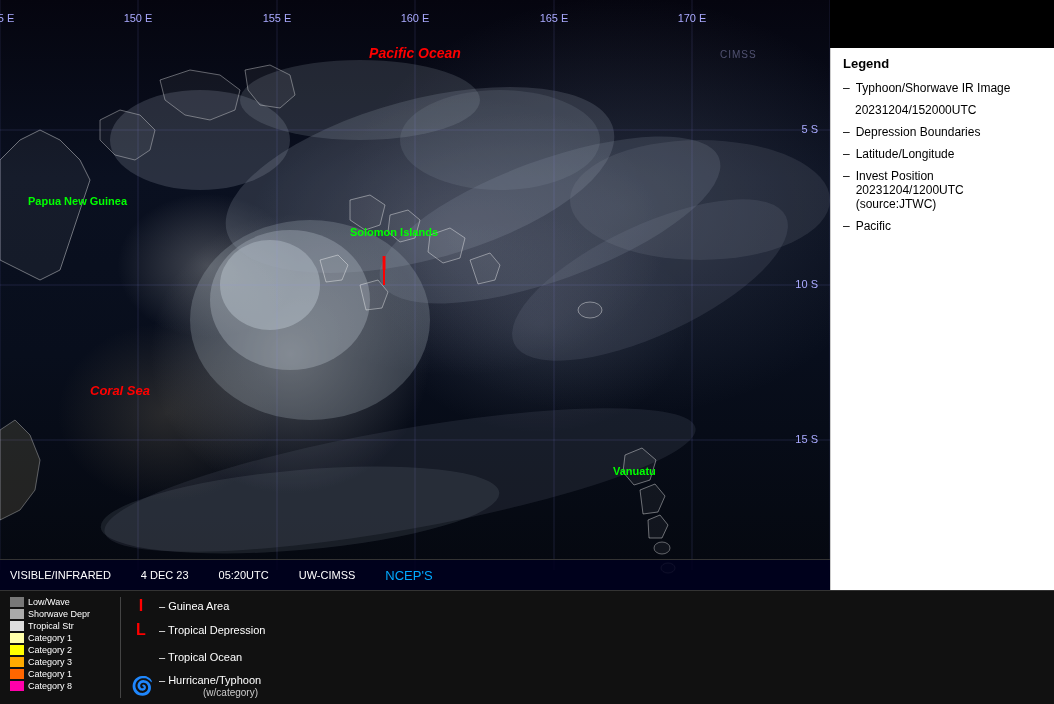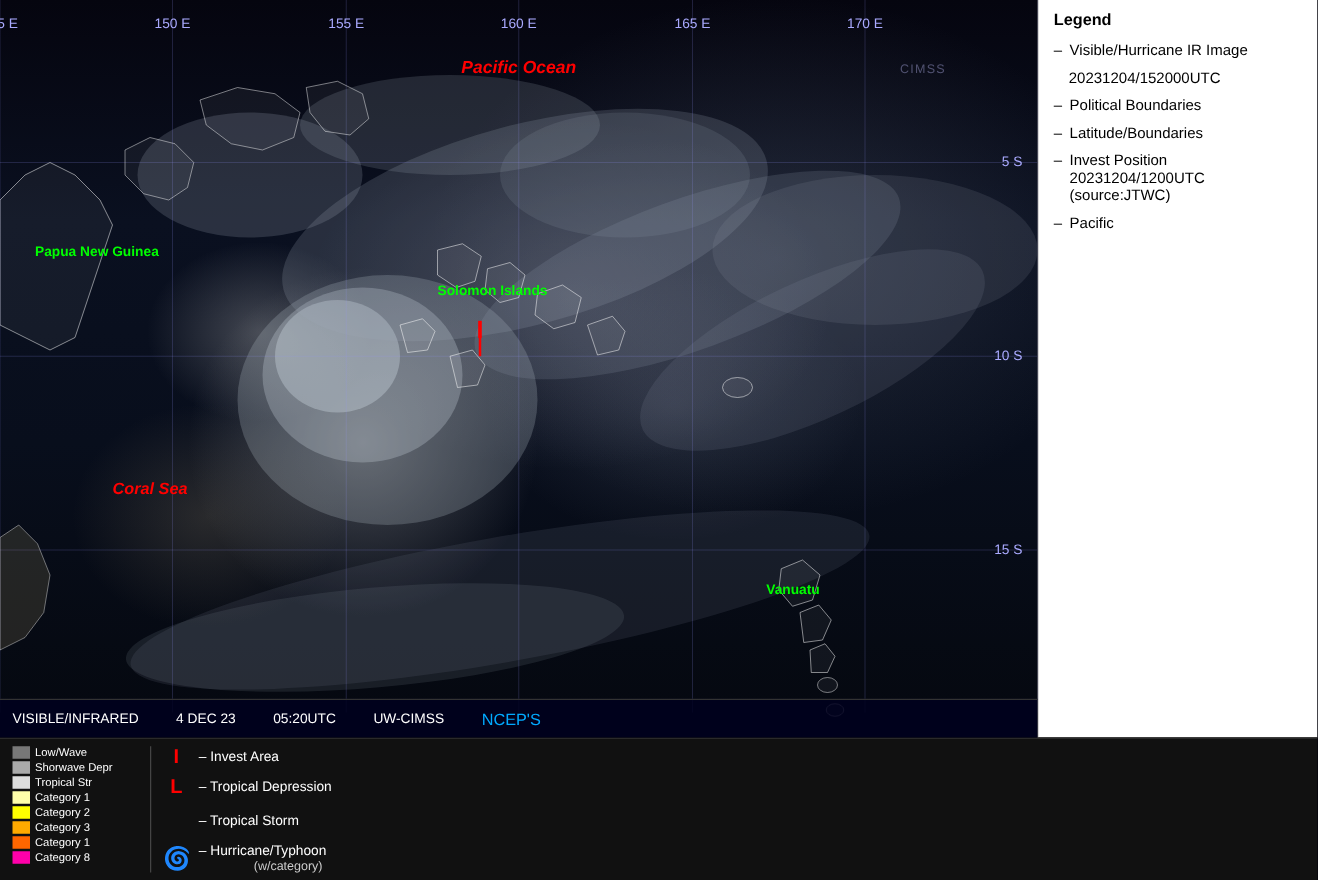--- a/index.html
+++ b/index.html
@@ -70,20 +70,21 @@
     }
 
     
     #legend-panel {
       width: 224px;
       height: 590px;
       background: #ffffff;
       padding: 8px 12px;
       border-left: 1px solid #ccc;
       overflow-y: auto;
+      margin-top: 48px;
     }
 
     #legend-panel .legend-title {
       font-size: 13px;
       font-weight: bold;
       color: #000;
       margin-bottom: 10px;
     }
 
     .legend-item {
@@ -265,35 +266,35 @@
       <span>UW-CIMSS</span>
       <span class="ncep-link">NCEP'S</span>
     </div>
   </div>
 
   <div id="legend-panel">
     <div class="legend-title">Legend</div>
 
     <div class="legend-item">
       <span class="legend-dash">–</span>
-      <span>Visible/Hurricane IR Image</span>
+      <span>Typhoon/Shorwave IR Image</span>
     </div>
 
     <div class="legend-item">
       <span style="padding-left: 12px;">20231204/152000UTC</span>
     </div>
 
     <div class="legend-item">
       <span class="legend-dash">–</span>
-      <span>Political Boundaries</span>
-    </div>
-
-    <div class="legend-item">
-      <span class="legend-dash">–</span>
-      <span>Latitude/Boundaries</span>
+      <span>Depression Boundaries</span>
+    </div>
+
+    <div class="legend-item">
+      <span class="legend-dash">–</span>
+      <span>Latitude/Longitude</span>
     </div>
 
     <div class="legend-item">
       <span class="legend-dash">–</span>
       <span>Invest Position  20231204/1200UTC<br>(source:JTWC)</span>
     </div>
 
     <div class="legend-item">
       <span class="legend-dash">–</span>
       <span>Pacific</span>
@@ -334,28 +335,28 @@
     </div>
     <div class="intensity-item">
       <div class="intensity-color" style="background:#ff00aa;"></div>
       <span class="intensity-label">Category 8</span>
     </div>
   </div>
 
   <div id="symbol-legend">
     <div class="symbol-item">
       <span class="symbol-char" style="color: red;">I</span>
-      <span class="symbol-desc">– Invest Area</span>
+      <span class="symbol-desc">– Guinea Area</span>
     </div>
     <div class="symbol-item">
       <span class="symbol-char" style="color: red;">L</span>
       <span class="symbol-desc">– Tropical Depression</span>
     </div>
     <div class="symbol-item">
       <span class="symbol-char" style="color: red; font-size: 20px;">𝒼</span>
-      <span class="symbol-desc">– Tropical Storm</span>
+      <span class="symbol-desc">– Tropical Ocean</span>
     </div>
     <div class="symbol-item">
       <span class="symbol-char" style="color: red; font-size: 18px;">🌀</span>
       <span class="symbol-desc">– Hurricane/Typhoon<br><span style="font-size:10px; color:#ccc;margin-left:44px;">(w/category)</span></span>
     </div>
   </div>
 </div>
 
 </body></html>

